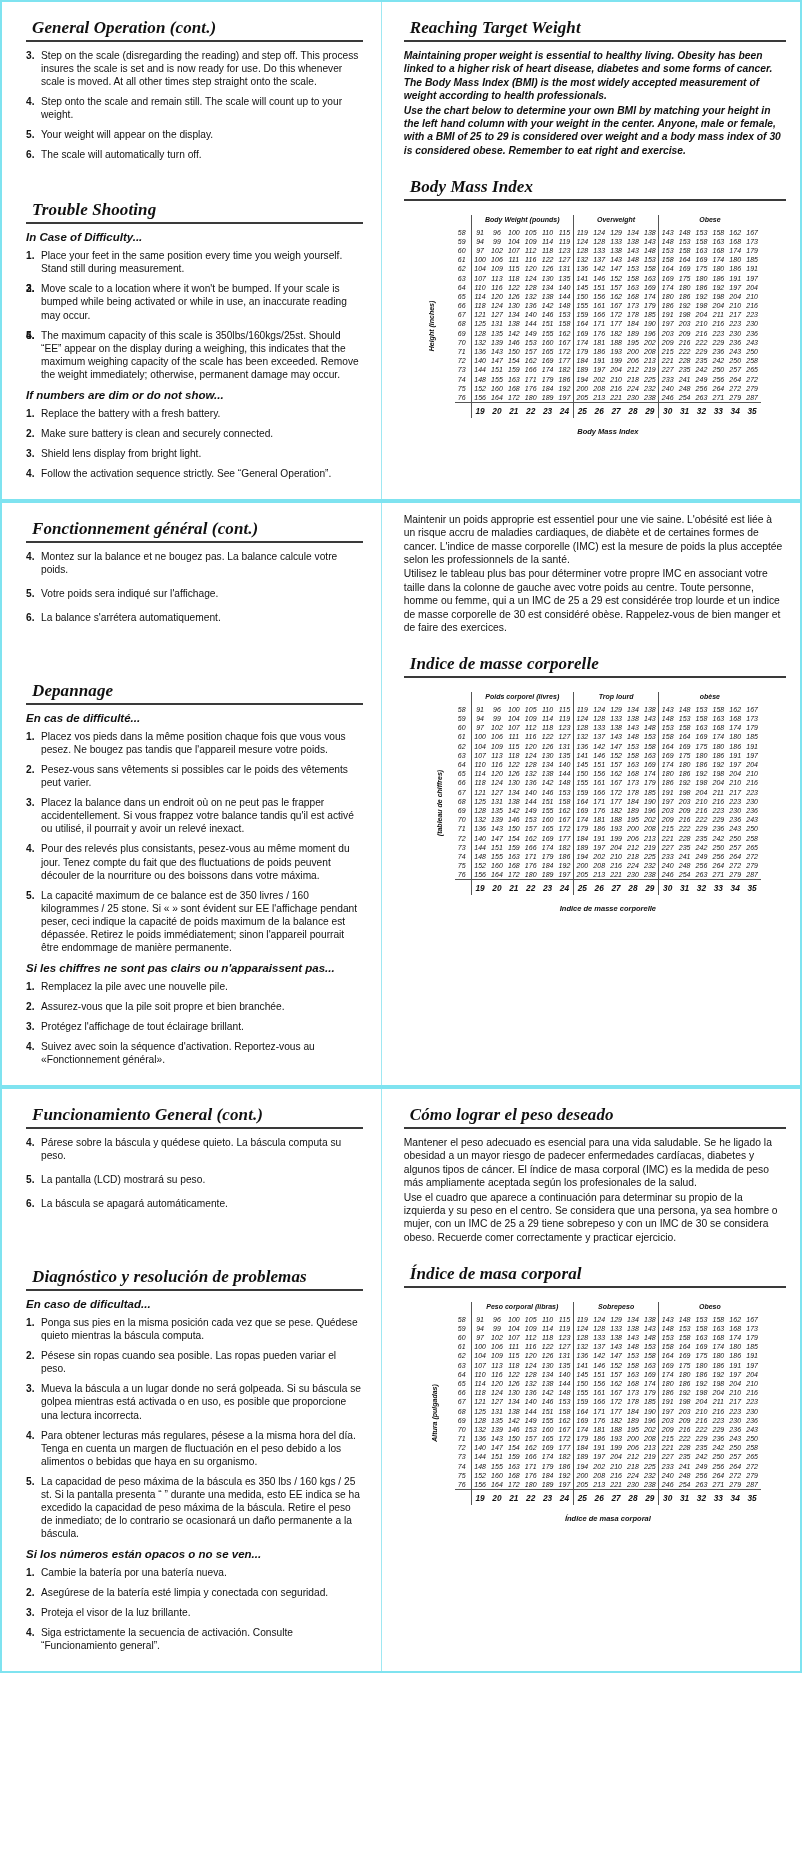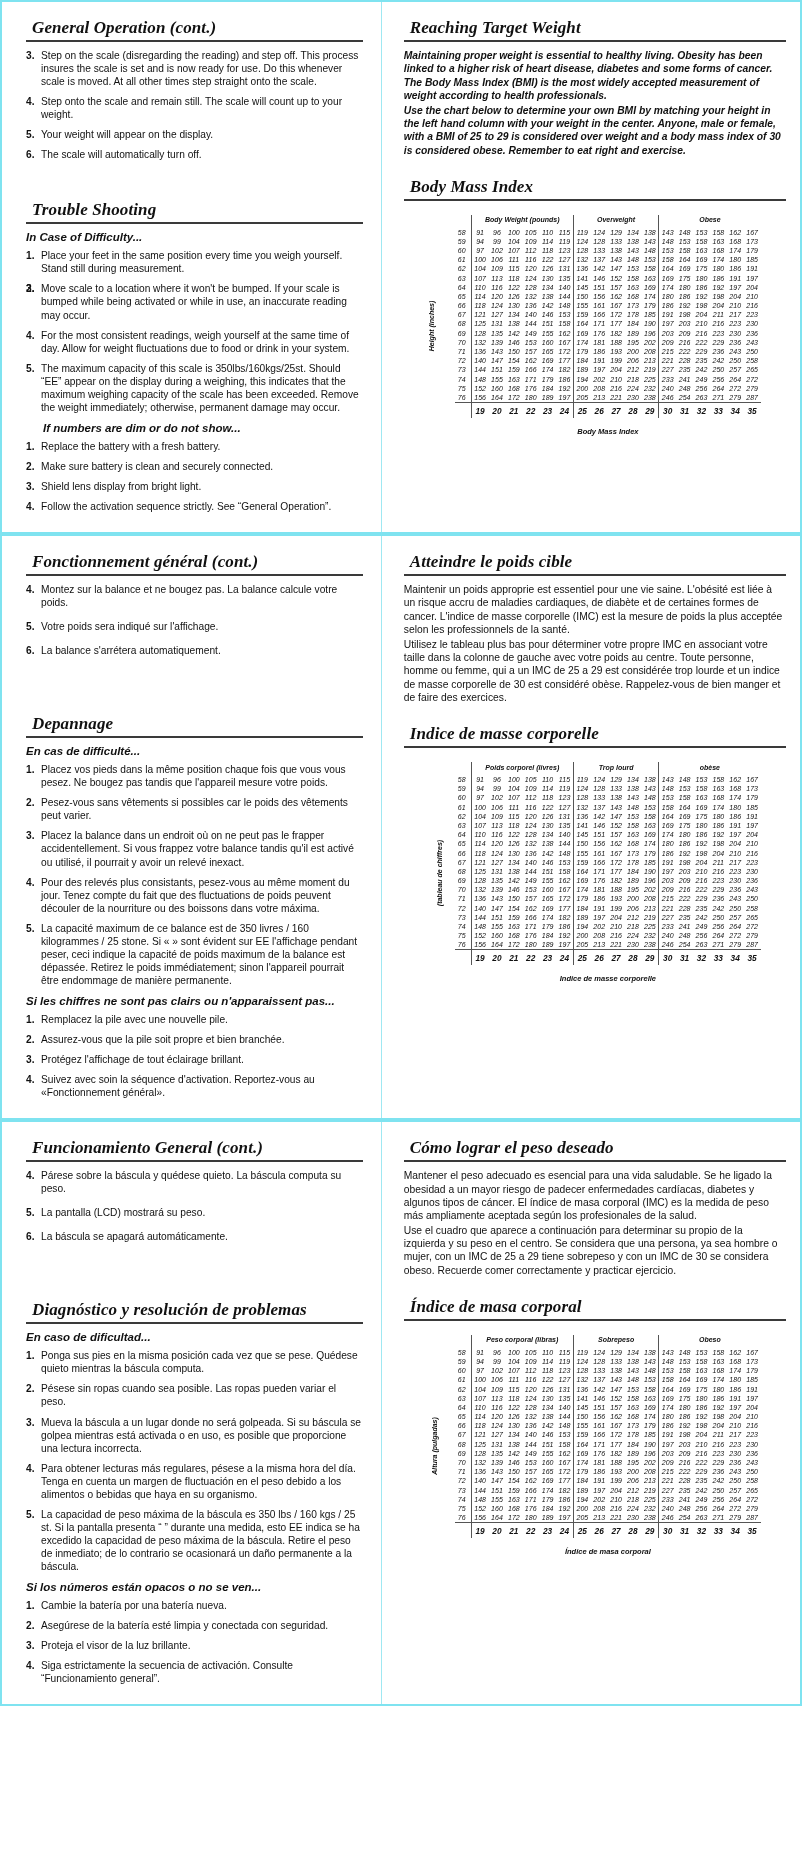--- a/index.html
+++ b/index.html
@@ -159,24 +159,24 @@
           <div class="spacer-md"></div>
           <div>
             <h2 class="sec">Trouble Shooting</h2>
             <div class="rule"></div>
           </div>
           <h3 class="sub">In Case of Difficulty...</h3>
           <ol class="steps">
             <li><span class="num">1.</span><span>Place your feet in the same position every time you weigh yourself. Stand still during measurement.</span></li>
             <li><span class="num">2.</span></li>
             <li><span class="num">3.</span><span>Move scale to a location where it won't be bumped. If your scale is bumped while being activated or while in use, an inaccurate reading may occur.</span></li>
-            <li><span class="num">4.</span><span>For the most consistent readings, weigh yourself at the same time of day. Allow for weight fluctuations due to food or drink in your system.</span></li>
+            <li><span class="num">4.</span></li>
             <li><span class="num">5.</span><span>The maximum capacity of this scale is 350lbs/160kgs/25st. Should “EE” appear on the display during a weighing, this indicates that the maximum weighing capacity of the scale has been exceeded. Remove the weight immediately; otherwise, permanent damage may occur.</span></li>
           </ol>
-          <h3 class="sub" style="margin-top: 8px; margin-left: 17px;">If numbers are dim or do not show...</h3>
+          <h3 class="sub" style="margin-top: 8px;">If numbers are dim or do not show...</h3>
           <ol class="steps">
             <li><span class="num">1.</span><span>Replace the battery with a fresh battery.</span></li>
             <li><span class="num">2.</span><span>Make sure battery is clean and securely connected.</span></li>
             <li><span class="num">3.</span><span>Shield lens display from bright light.</span></li>
             <li><span class="num">4.</span><span>Follow the activation sequence strictly. See “General Operation”.</span></li>
           </ol>
         </div>
         <div class="col-right">
           <div>
             <h2 class="sec">Reaching Target Weight</h2>
@@ -633,24 +633,20 @@
           </ol>
           <h3 class="sub" style="margin-top: 8px;">Si les chiffres ne sont pas clairs ou n'apparaissent pas...</h3>
           <ol class="steps">
             <li><span class="num">1.</span><span>Remplacez la pile avec une nouvelle pile.</span></li>
             <li><span class="num">2.</span><span>Assurez-vous que la pile soit propre et bien branchée.</span></li>
             <li><span class="num">3.</span><span>Protégez l'affichage de tout éclairage brillant.</span></li>
             <li><span class="num">4.</span><span>Suivez avec soin la séquence d'activation. Reportez-vous au «Fonctionnement général».</span></li>
           </ol>
         </div>
         <div class="col-right">
-          <div>
-            <h2 class="sec">Atteindre le poids cible</h2>
-            <div class="rule"></div>
-          </div>
           <p class="intro plain">Maintenir un poids approprie est essentiel pour une vie saine. L'obésité est liée à un risque accru de maladies cardiaques, de diabète et de certaines formes de cancer. L'indice de masse corporelle (IMC) est la mesure de poids la plus acceptée selon les professionnels de la santé.</p>
           <p class="intro plain">Utilisez le tableau plus bas pour déterminer votre propre IMC en associant votre taille dans la colonne de gauche avec votre poids au centre. Toute personne, homme ou femme, qui a un IMC de 25 a 29 est considérée trop lourde et un indice de masse corporelle de 30 est considéré obèse. Rappelez-vous de bien manger et de faire des exercices.</p>
           <div class="spacer-sm"></div>
           <div>
             <h2 class="sec">Indice de masse corporelle</h2>
             <div class="rule"></div>
           </div>
           <div class="bmi-wrap">
             <div class="bmi-axis">(tableau de chiffres)</div>
             <table class="bmi">

